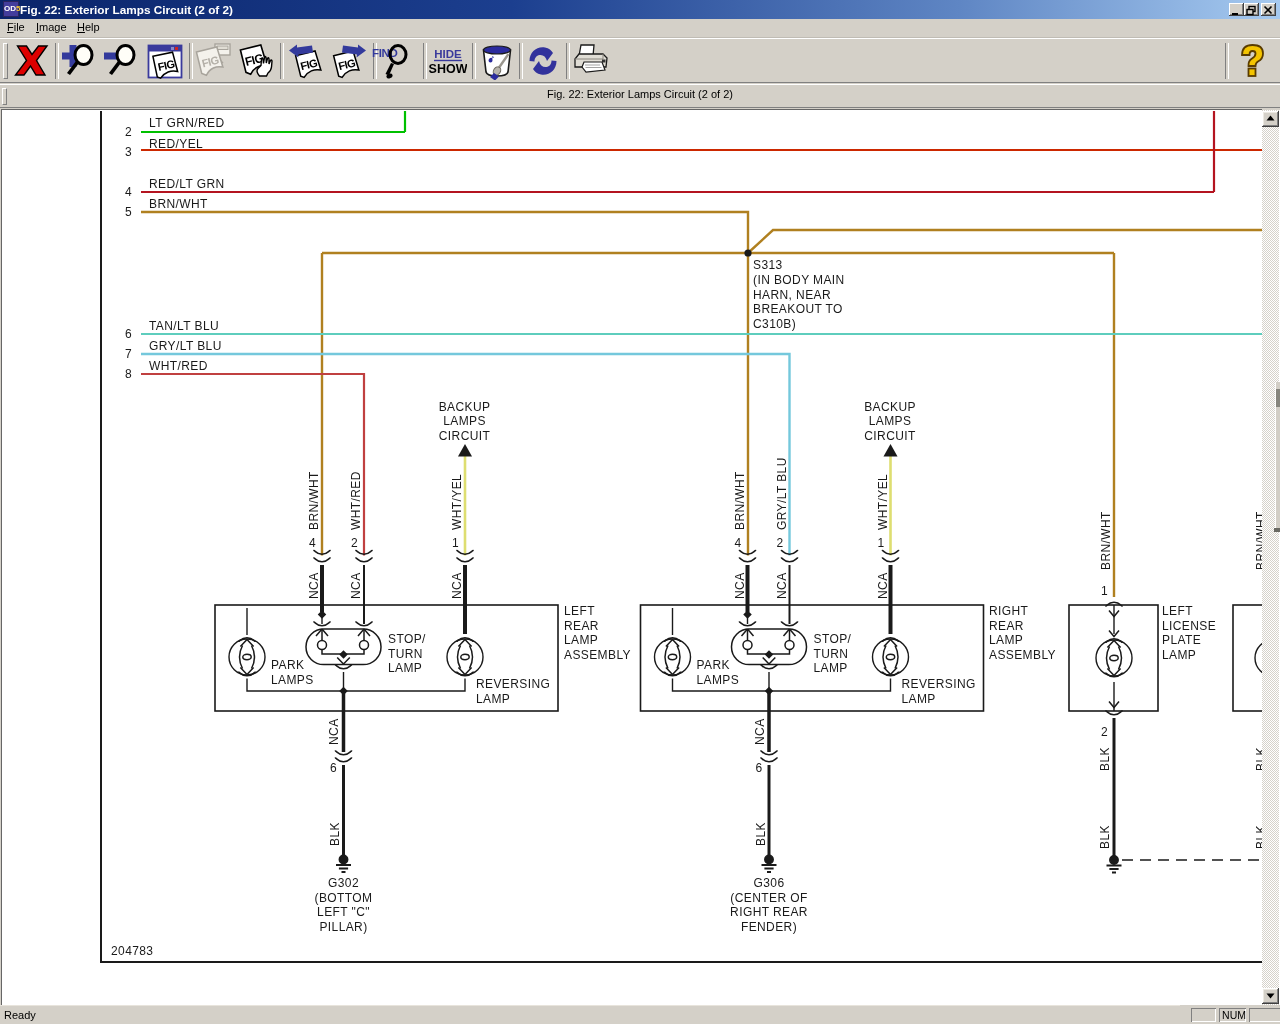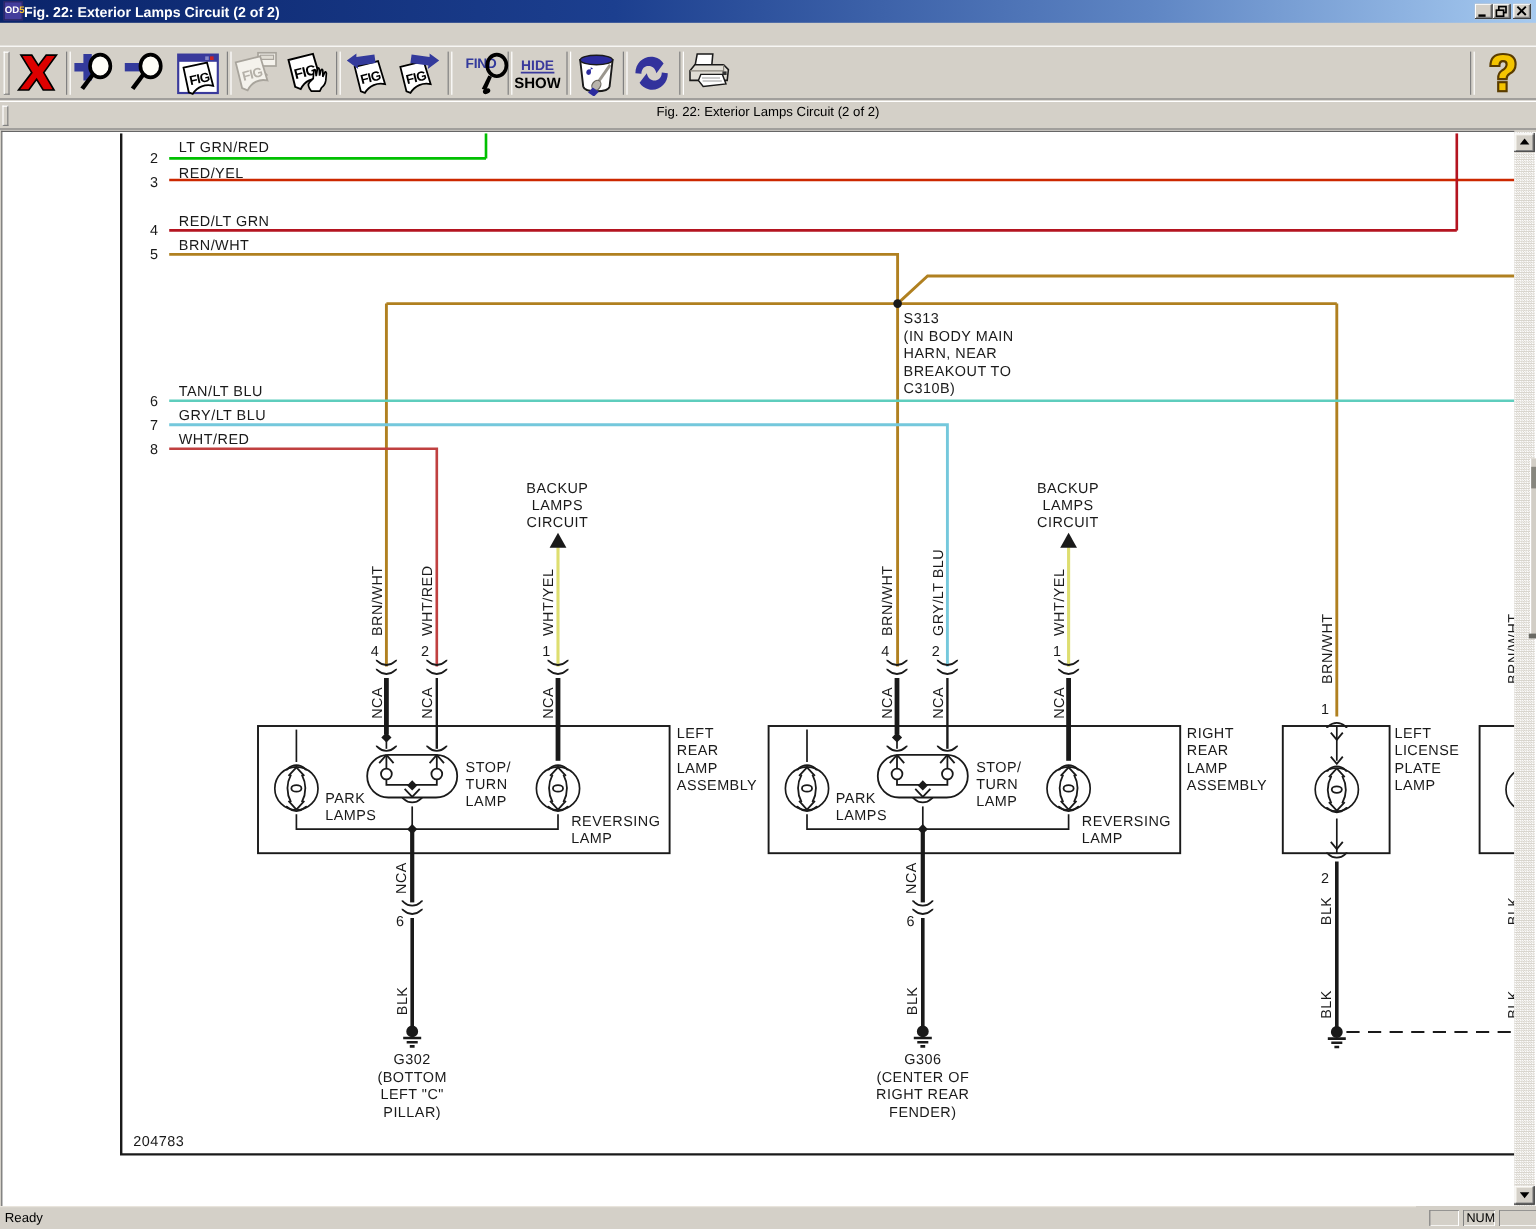--- a/index.html
+++ b/index.html
@@ -52,20 +52,25 @@
           <rect x="5" y="2.5" width="6" height="5" fill="none" stroke="#000" stroke-width="1.4"></rect>
           <rect x="3" y="5.5" width="6" height="5" fill="#d4d0c8" stroke="#000" stroke-width="1.4"></rect>
         </svg>
     </div>
     <div class="winbtn abs" style="left:1261px">
       <svg width="15" height="13">
           <path d="M3.5,2.5 L10.5,9.5 M10.5,2.5 L3.5,9.5" stroke="#000" stroke-width="1.6"></path>
         </svg>
     </div>
   </div>
+  <div id="menubar" class="abs">
+    <span class="menuitem abs" style="left:7px"><span class="ul">F</span>ile</span>
+    <span class="menuitem abs" style="left:36px"><span class="ul">I</span>mage</span>
+    <span class="menuitem abs" style="left:77px"><span class="ul">H</span>elp</span>
+  </div>
   <div id="toolbar" class="abs">
     <div class="grip" style="left:3px;top:4px;height:34px"></div>
 
     <div class="tsep" style="left:55px"></div>
     <div class="tsep" style="left:189px"></div>
     <div class="tsep" style="left:280px"></div>
     <div class="tsep" style="left:373px"></div>
     <div class="tsep" style="left:423px"></div>
     <div class="tsep" style="left:472px"></div>
     <div class="tsep" style="left:519px"></div>
@@ -129,21 +134,21 @@
       </svg></div>
 
       <div class="ticon" style="left:330px"><svg width="38" height="38" viewBox="0 0 38 38">
         <g transform="translate(16,22) rotate(-14)">
           <path d="M-10,-11 L10,-11 L11,9 C5,6 -2,7 -7,12 L-10,10 Z" fill="#fff" stroke="#000" stroke-width="1.5"></path>
           <text x="0.5" y="4.5" font-size="11" font-weight="bold" text-anchor="middle" fill="#000" letter-spacing="-0.5">FIG</text>
         </g>
         <path d="M36,8.5 L28,2.5 L28,5.5 L13,3.5 L12,10.5 L27,12.5 L26.5,15.5 Z" fill="#333a9c"></path>
       </svg></div>
 
-      <div class="ticon" style="left:388px"><svg width="38" height="38" viewBox="0 0 38 38">
+      <div class="ticon" style="left:372px"><svg width="38" height="38" viewBox="0 0 38 38">
         <text x="0" y="15" font-size="11.5" font-weight="bold" fill="#333a9c" letter-spacing="-0.3">FIND</text>
         <path d="M22,22 L17,33.5 L13.5,32 L19,21 Z" fill="#000"></path>
         <ellipse cx="17.5" cy="34" rx="3.2" ry="2.2" transform="rotate(-25 17.5 34)" fill="#000"></ellipse>
         <ellipse cx="26" cy="12.5" rx="8" ry="9" fill="none" stroke="#000" stroke-width="3"></ellipse>
       </svg></div>
 
       <div class="ticon" style="left:429px"><svg width="38" height="38" viewBox="0 0 38 38">
         <text x="19" y="16" font-size="11.5" font-weight="bold" text-anchor="middle" fill="#3a3a9c">HIDE</text>
         <line x1="5" y1="18.5" x2="33" y2="18.5" stroke="#3a3a9c" stroke-width="1.4"></line>
         <text x="19" y="31" font-size="12.5" font-weight="bold" text-anchor="middle" fill="#000">SHOW</text>

